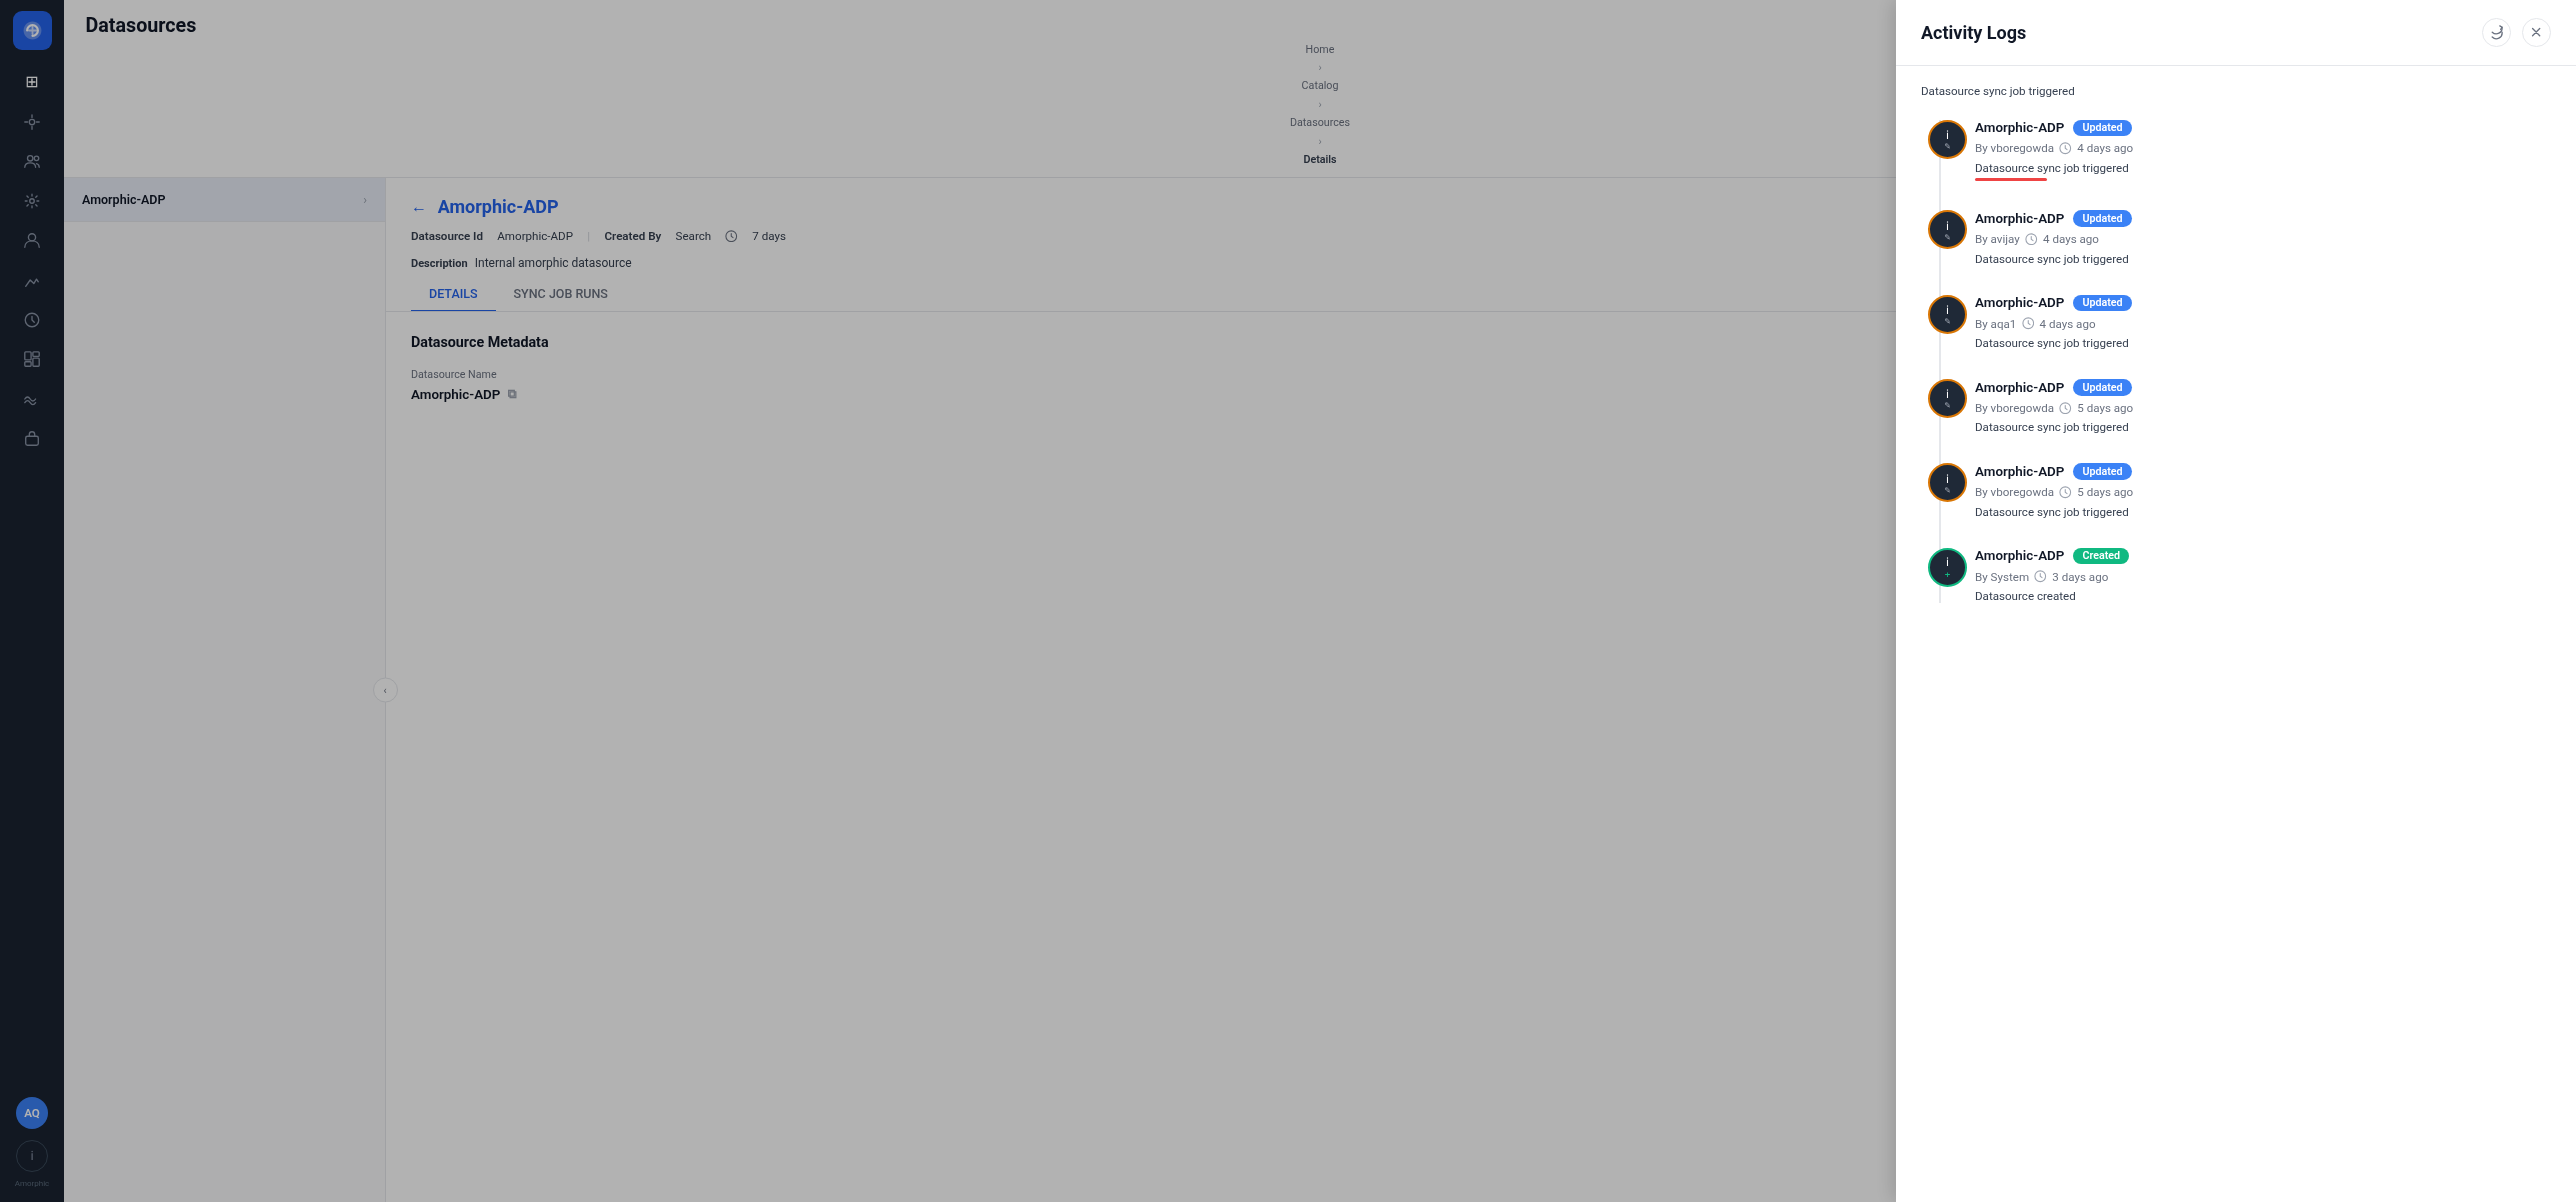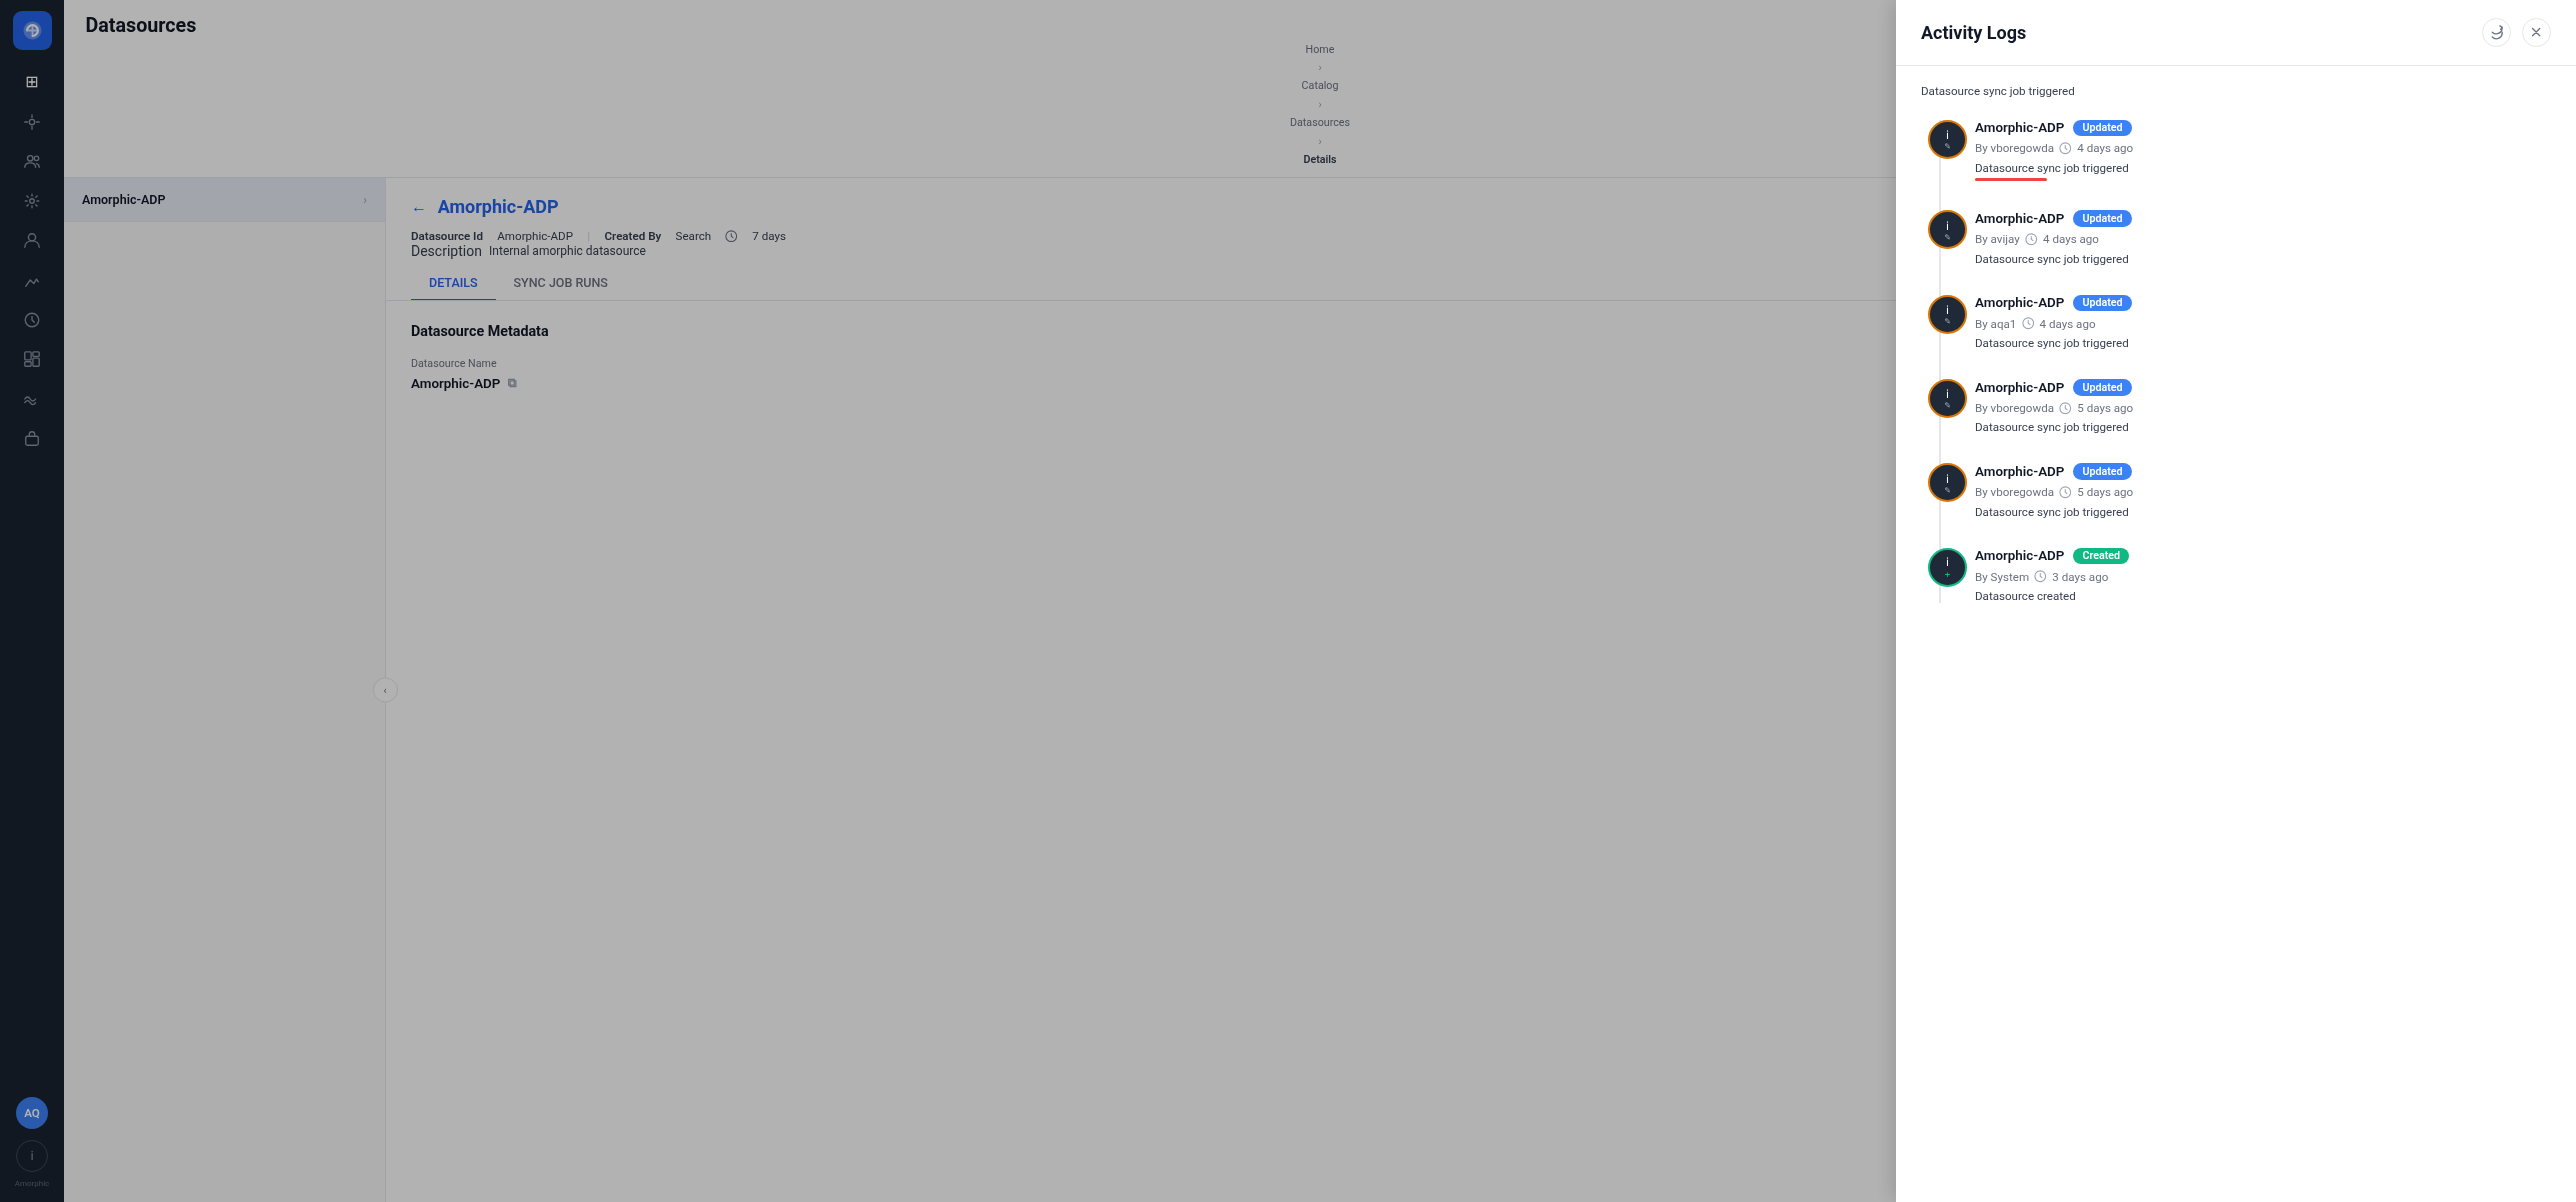--- a/index.html
+++ b/index.html
@@ -226,21 +226,21 @@
       font-size: 18px;
       font-weight: 700;
       color: #2563eb;
     }
     .detail-meta {
       display: flex;
       align-items: center;
       gap: 14.3px;
       font-size: 11.6px;
       color: #374151;
-      margin-bottom: 0;
+      margin-bottom: 13px;
     }
     .detail-meta .divider { color: #d1d5db; }
     .detail-tabs {
       display: flex;
       gap: 0;
     }
     .detail-tab {
       padding: 9px 18px;
       font-size: 12.5px;
       font-weight: 500;
@@ -550,21 +550,21 @@
           <span class="divider">|</span>
           <span style="font-weight:600;">Created By</span>
           <span>Search</span>
           <svg width="12.5" height="12.5" viewBox="0 0 14 14" fill="none">
               <circle cx="7" cy="7" r="6" stroke="#6b7280" stroke-width="1.2"></circle>
               <path d="M7 4v3l2 1.5" stroke="#6b7280" stroke-width="1.2" stroke-linecap="round"></path>
             </svg>
           <span>7 days</span>
         </div>
         <div style="display:flex;align-items:center;gap:7.2px;margin-bottom:7.2px;">
-          <span style="font-size:14px;font-weight:400;color:#374151;">Description</span>
+          <span style="font-size:11px;font-weight:700;color:#374151;">Description</span>
           <span style="font-size:12px;color:#374151;">Internal amorphic datasource</span>
         </div>
         <div class="detail-tabs">
           <div class="detail-tab active">DETAILS</div>
           <div class="detail-tab">SYNC JOB RUNS</div>
         </div>
       </div>
       <div class="detail-content">
         <div class="section-title">Datasource Metadata</div>
         <div class="field-label">Datasource Name</div>

